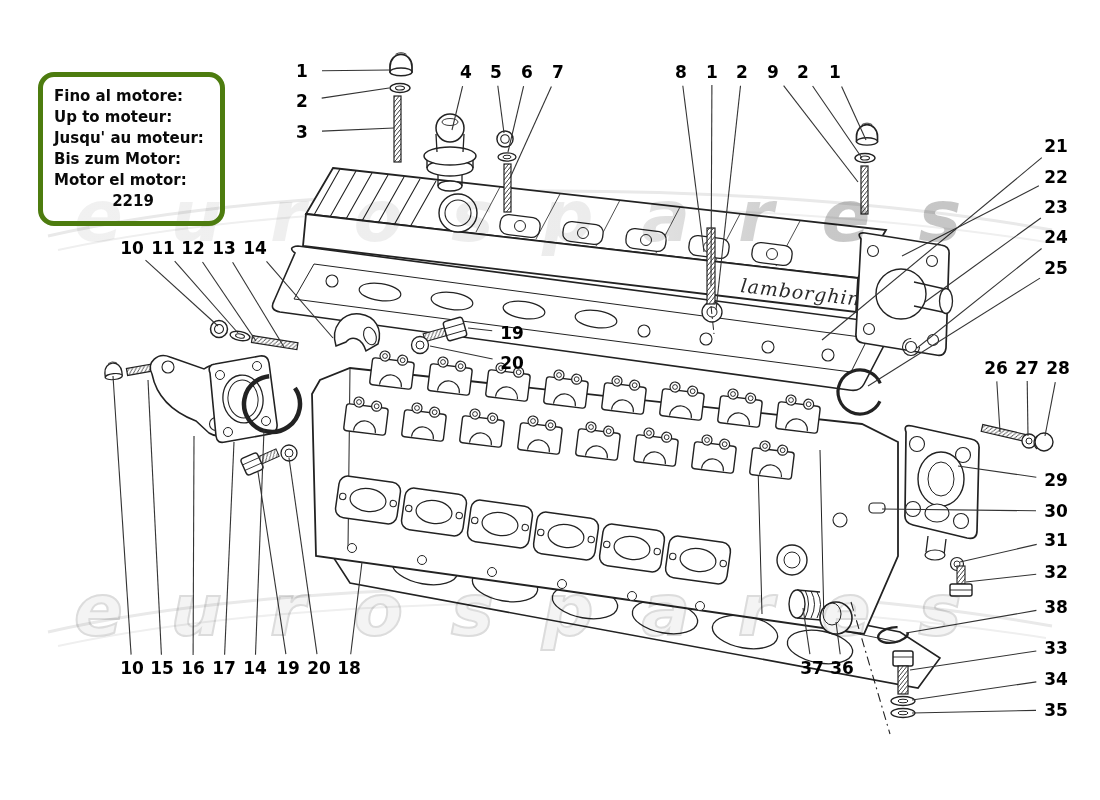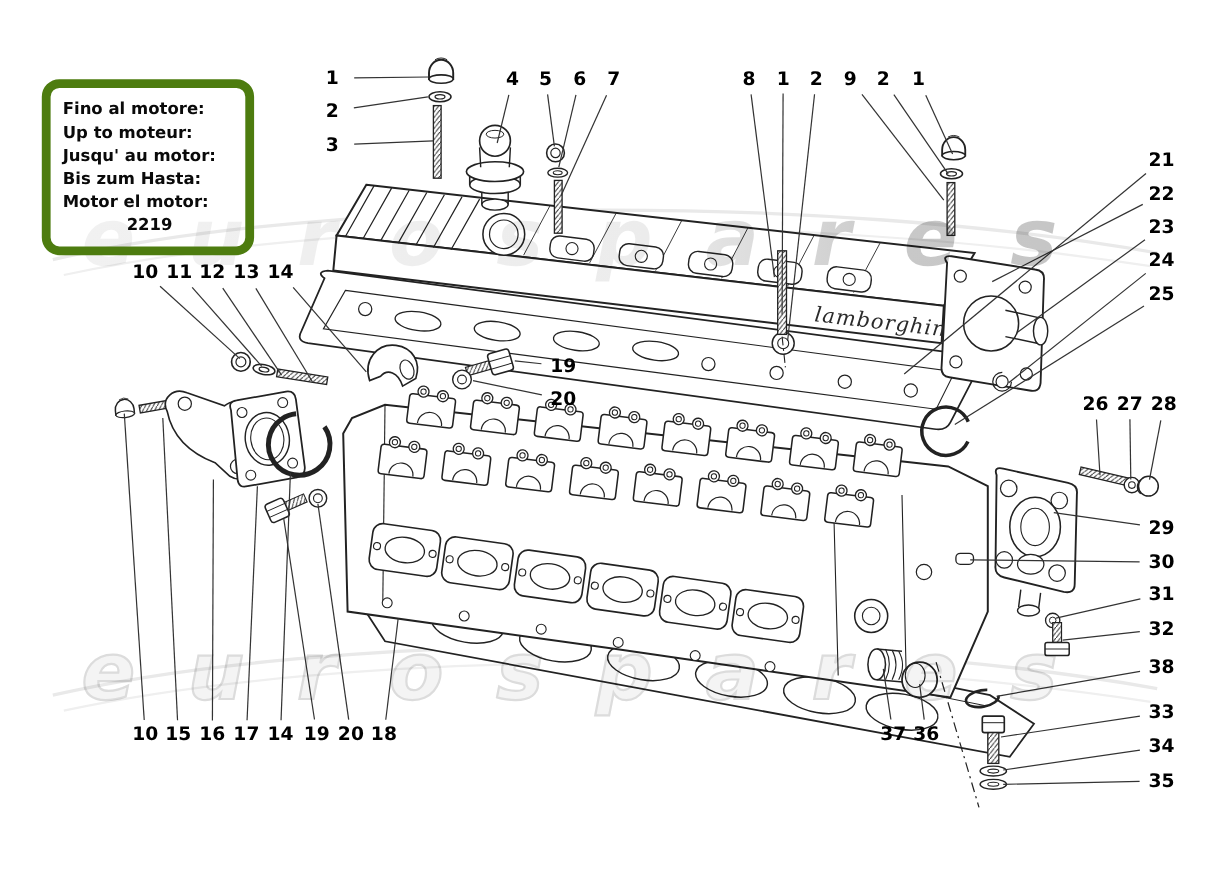--- a/index.html
+++ b/index.html
@@ -1,21 +1,21 @@
 <!DOCTYPE html>
 <html><head>
 <meta charset="utf-8">
 <style>
   html,body{margin:0;padding:0;background:#fff;}
   body{width:1100px;height:800px;overflow:hidden;font-family:"DejaVu Sans",sans-serif;}
   .stage{position:relative;width:1100px;height:800px;background:#fff;}
   svg.diagram{position:absolute;left:0;top:0;z-index:1;}
   .info-box{
     position:absolute;left:38px;top:72px;width:158px;z-index:10;
-    border:8px solid #4d7c0f;border-radius:16px;padding:9px 8px 9px 11px;
+    border:5px solid #4d7c0f;border-radius:16px;padding:9px 8px 9px 11px;
     font-weight:bold;font-size:15px;line-height:21px;color:#0a0a0a;
     background:transparent;font-family:"DejaVu Sans",sans-serif;
   }
   .info-box .center{text-align:center;}
   .wm{
     position:absolute;left:74px;white-space:nowrap;z-index:5;
     font-style:italic;font-weight:bold;font-size:72px;letter-spacing:48px;
     mix-blend-mode:multiply;pointer-events:none;
     font-family:"DejaVu Sans",sans-serif;
   }
@@ -35,22 +35,22 @@
 <body>
 
 <div class="stage">
 
   <div class="wm wm1">eurospares</div>
   <div class="wm wm2">eurospares</div>
 
   <div class="info-box">
     <div>Fino al motore:</div>
     <div>Up to moteur:</div>
-    <div>Jusqu' au motor:</div>
-    <div>Bis zum Hasta:</div>
+    <div>Jusqu' au moteur:</div>
+    <div>Bis zum Motor:</div>
     <div>Motor el motor:</div>
     <div class="center">2219</div>
   </div>
 
   <svg class="diagram" width="1100" height="800" viewBox="0 0 1100 800">
     <defs>
       <pattern id="thr" width="4" height="5" patternUnits="userSpaceOnUse">
         <path d="M0,5 L4,0" stroke="#2a2a2a" stroke-width="0.9" fill="none"></path>
       </pattern>
       <g id="washerS">

